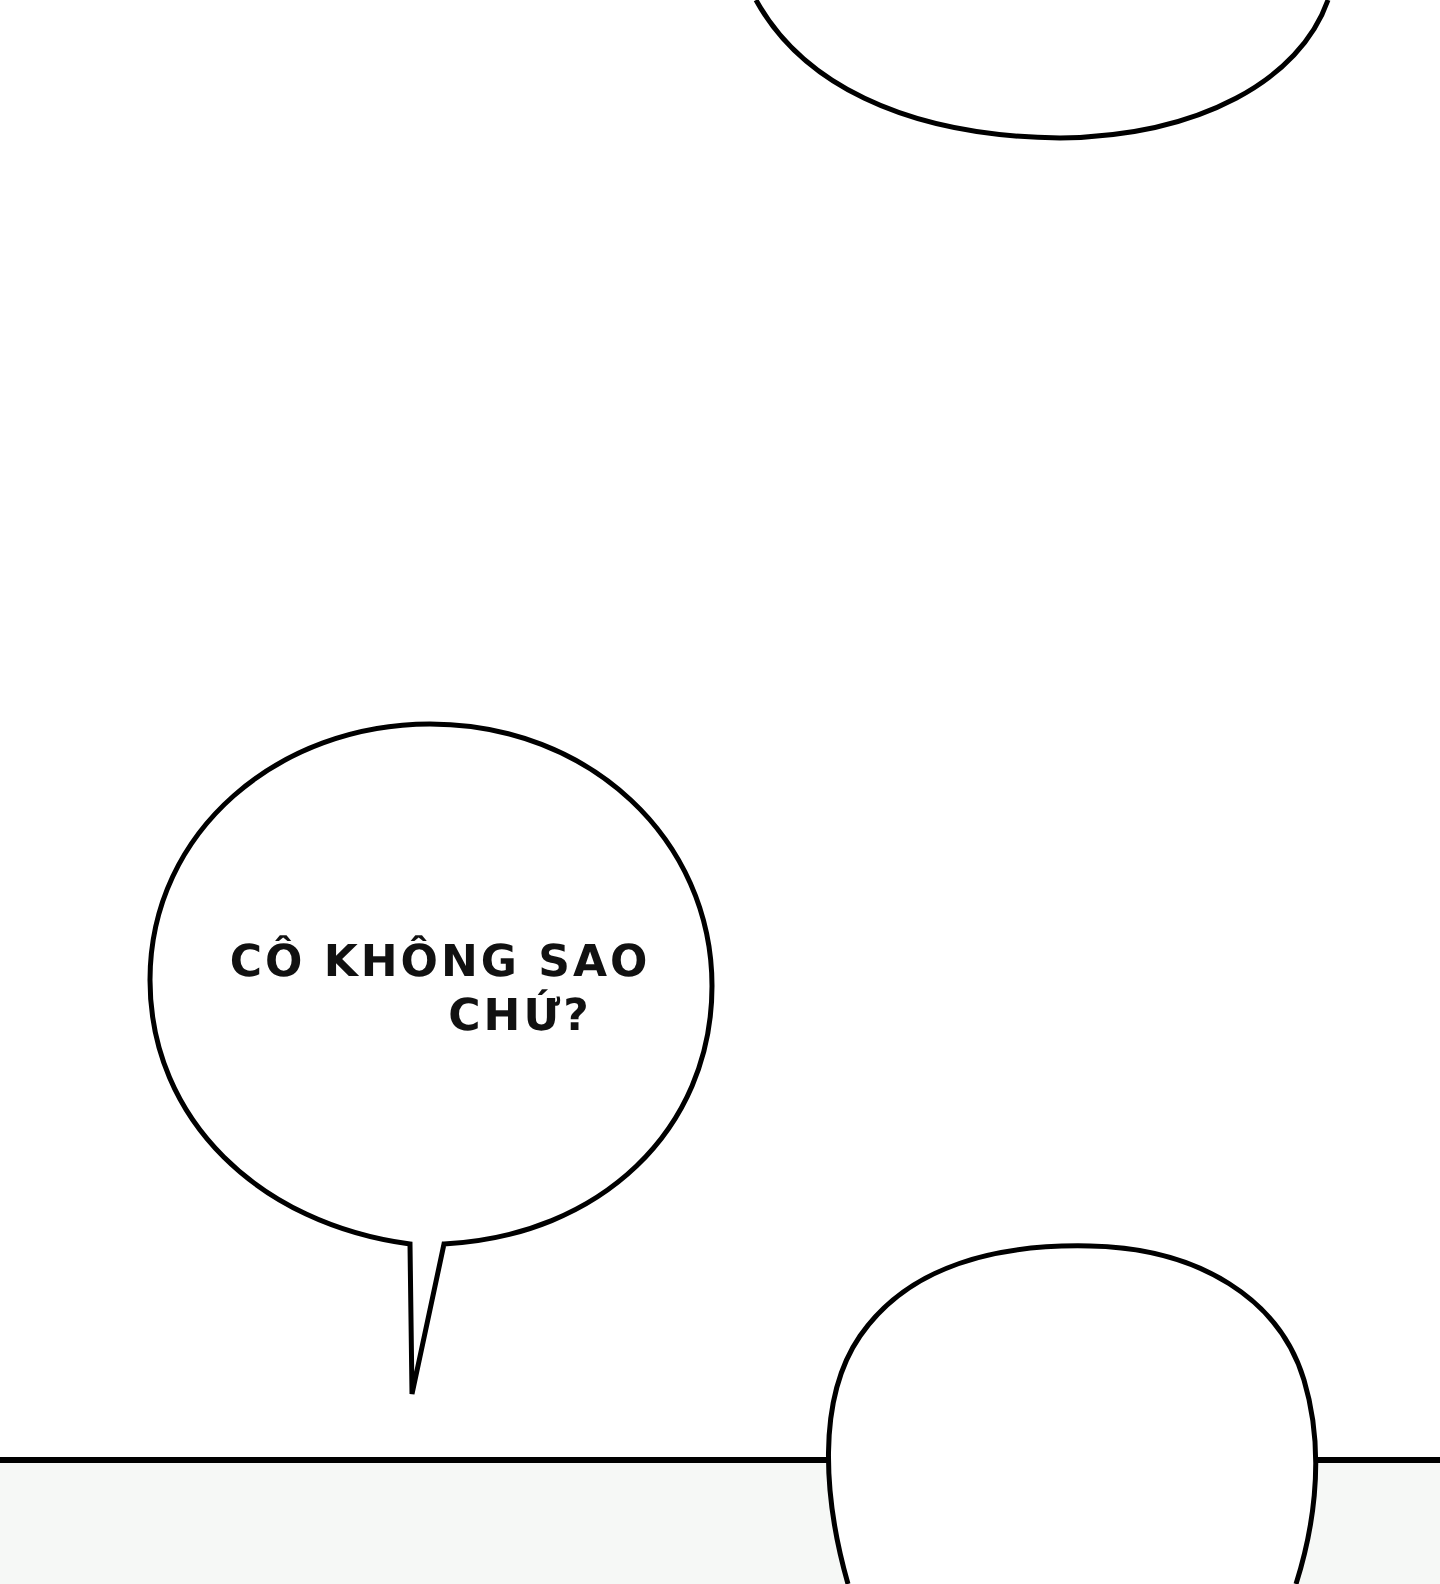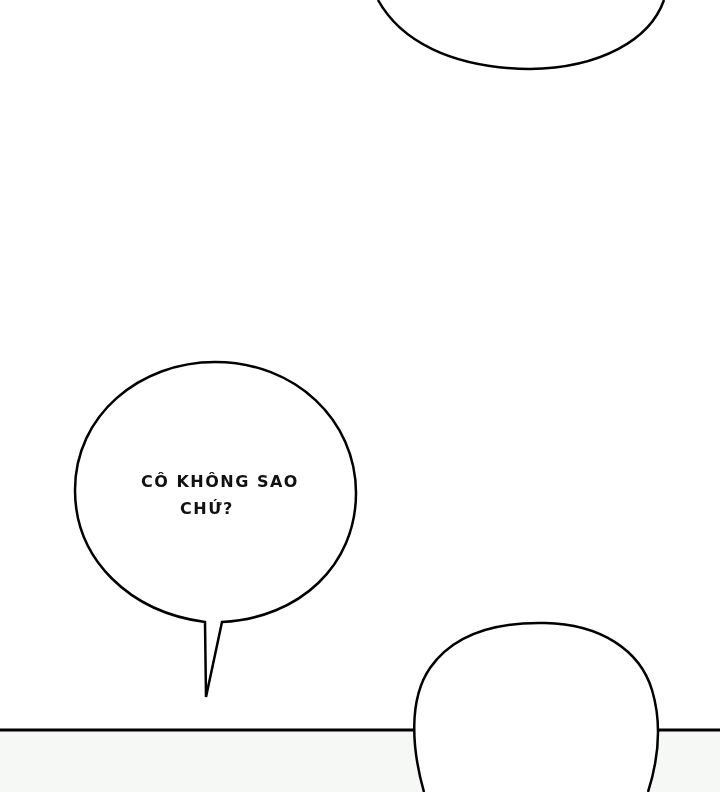--- a/index.html
+++ b/index.html
@@ -1,19 +1,19 @@
 <!DOCTYPE html>
 <html><head>
   <meta charset="utf-8">
   <style>
     html, body { margin: 0; padding: 0; }
     body { width: 720px; height: 792px; background: #ffffff; position: relative; overflow: hidden; font-family: "DejaVu Sans", sans-serif; }
     .page { position: absolute; left: 0; top: 0; width: 720px; height: 792px; }
     .panel-lower { position: absolute; left: 0; top: 731px; width: 720px; height: 61px; background: #f6f8f6; }
-    .bubble-text { position: absolute; font-weight: bold; color: #111; letter-spacing: 1.5px; font-size: 16px; text-align: center; line-height: 27px; }
+    .bubble-text { position: absolute; font-weight: bold; color: #111; letter-spacing: 1.5px; font-size: 22px; text-align: center; line-height: 27px; }
     svg.art { position: absolute; left: 0; top: 0; }
   </style>
 </head>
 <body>
 
 <div class="page">
   <div class="panel-lower"></div>
 
   <svg class="art" width="720" height="792" viewBox="0 0 720 792">
 
@@ -21,16 +21,16 @@
 
     <line x1="0" y1="730" x2="720" y2="730" stroke="#000" stroke-width="3"></line>
 
     <path d="M205,622 C130,612 75,560 75,490 C75,415 140,362 215,362 C295,362 356,420 356,493 C356,565 300,618 222,622 L206,697 Z" fill="#fff" stroke="#000" stroke-width="2.5" stroke-linejoin="miter"></path>
 
     <path d="M424,792 C412,750 408,700 430,668 C455,632 500,622 545,623 C600,624 640,650 652,690 C664,730 655,770 648,792" fill="#fff" stroke="#000" stroke-width="2.5"></path>
   </svg>
 
   <div class="bubble-text" style="left:100px; top:468px; width:240px;">
     <div>CÔ KHÔNG SAO</div>
-    <div style="text-align:left; padding-left:80px;">CHỨ?</div>
+    <div style="text-align:center; padding-left:80px;">CHỨ?</div>
   </div>
 
 </div>
 
 </body></html>

